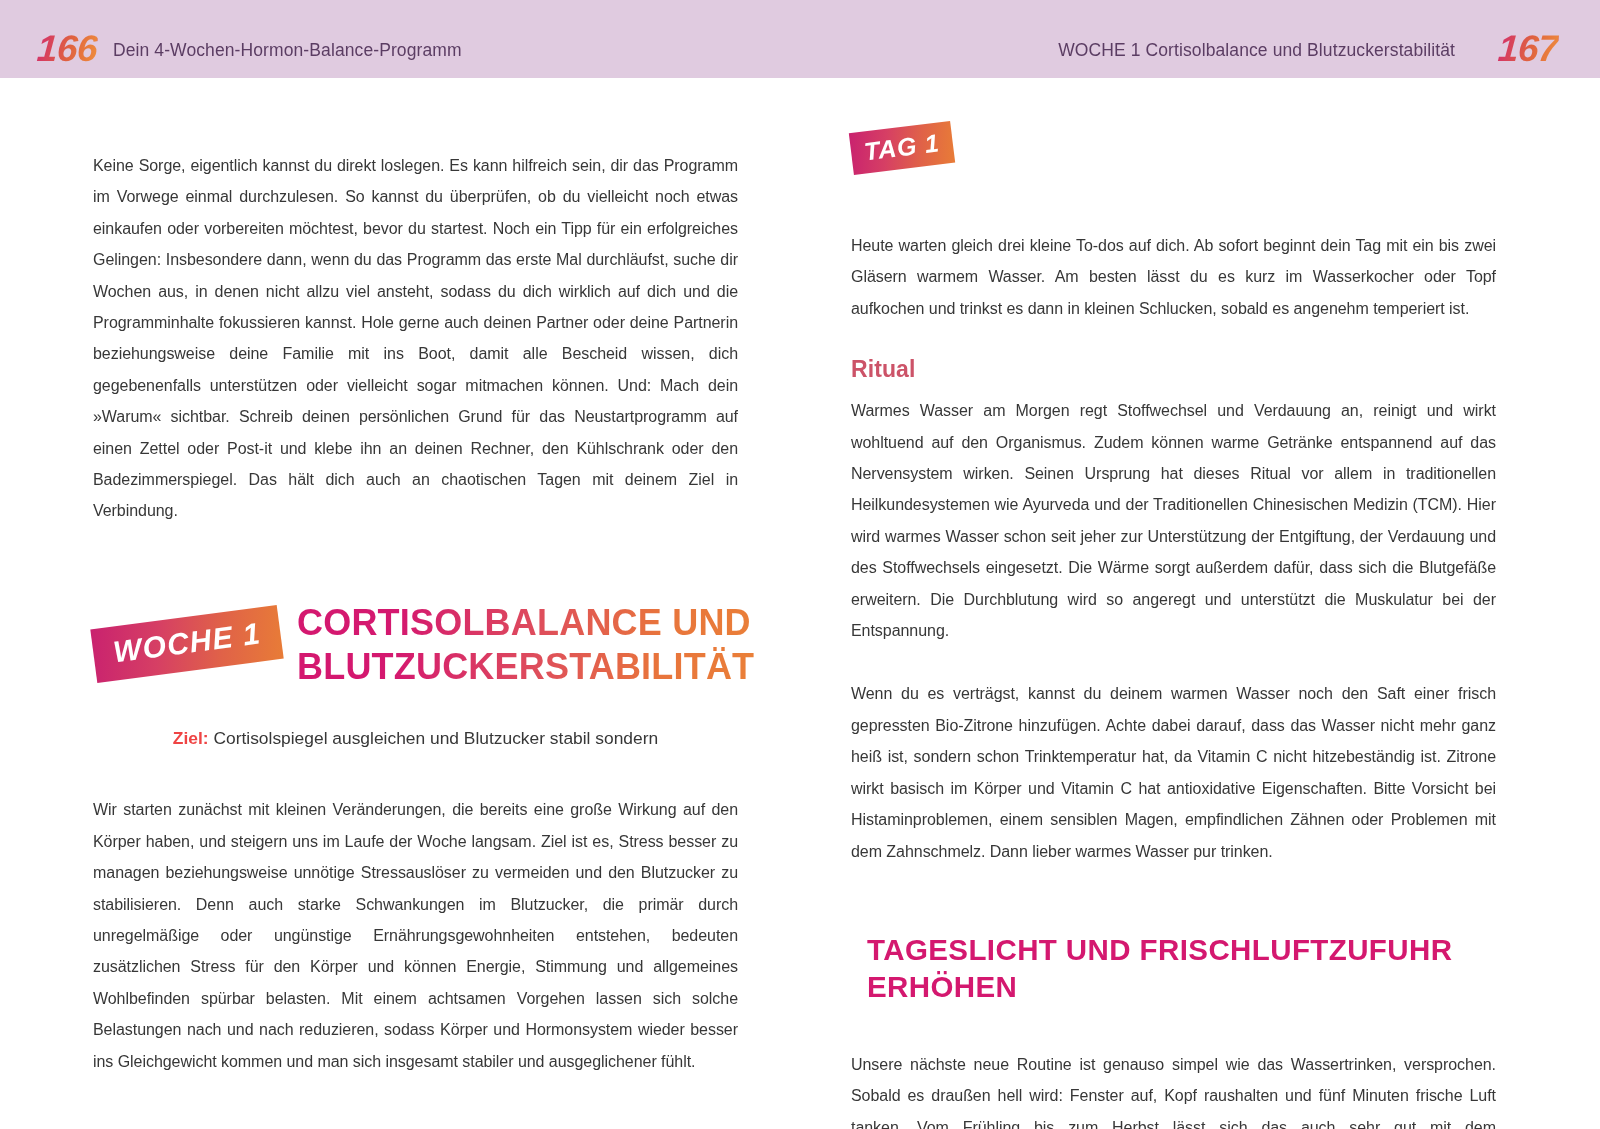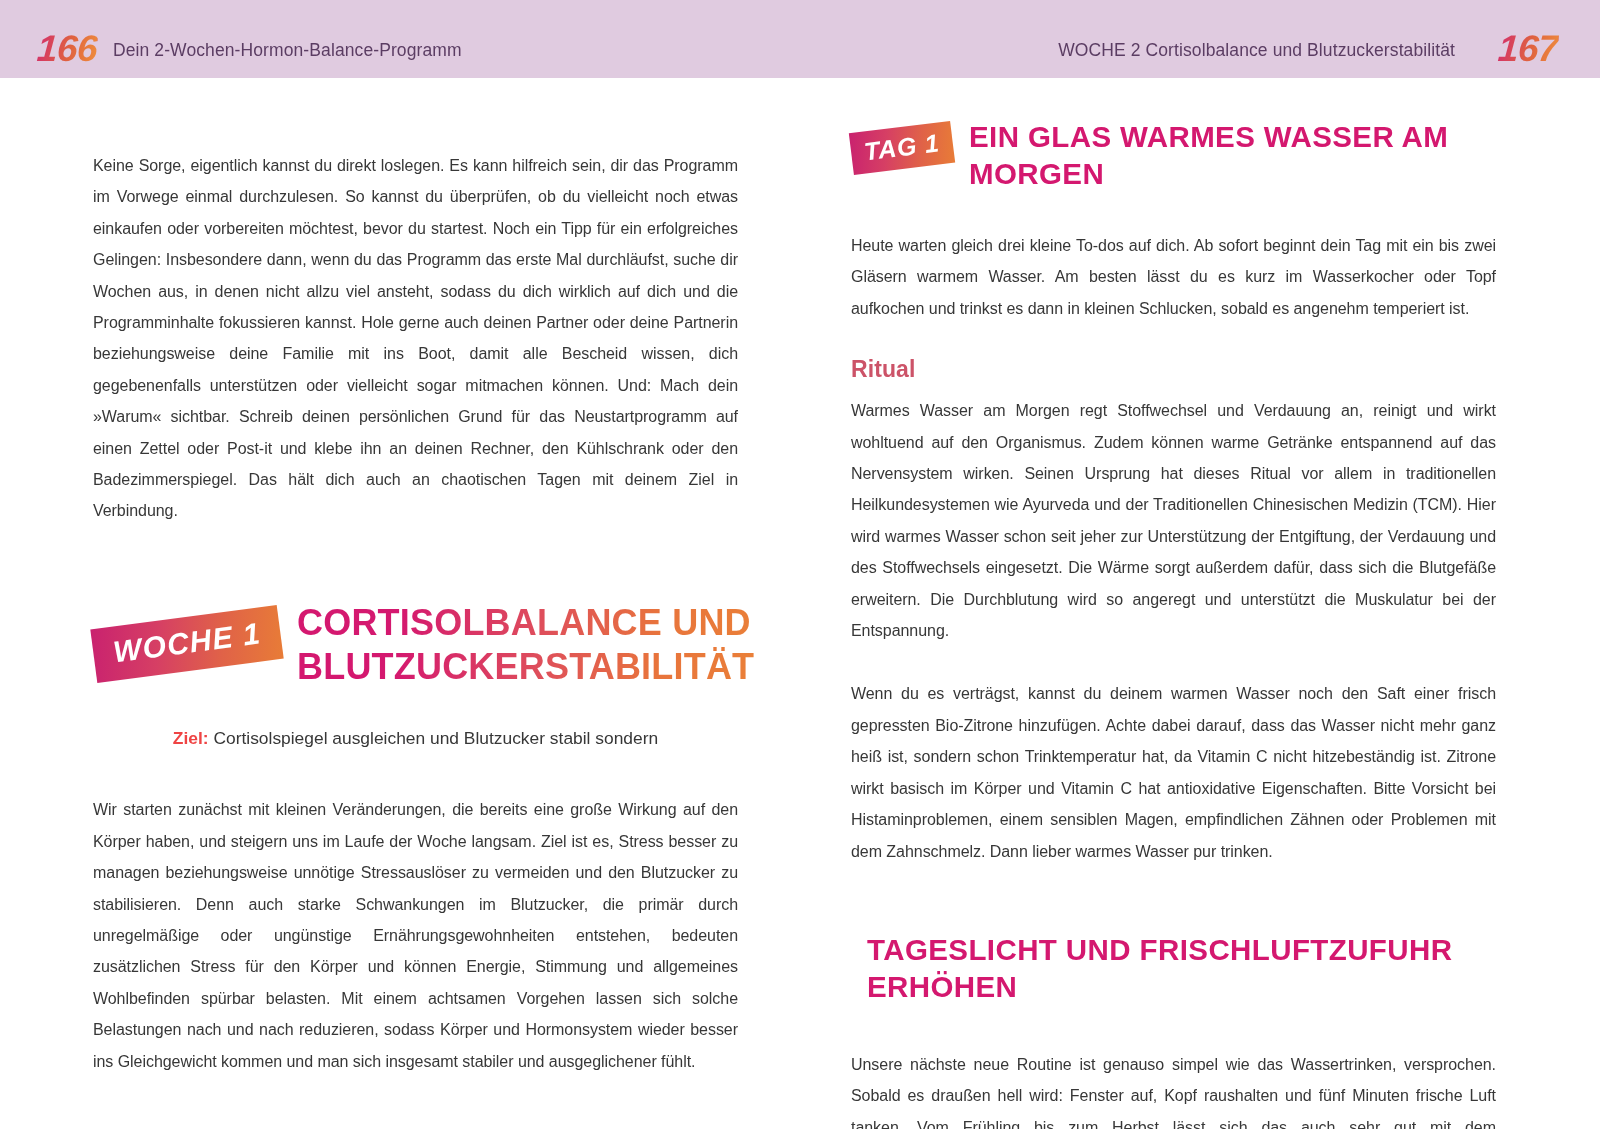--- a/index.html
+++ b/index.html
@@ -200,22 +200,22 @@
   .sp-40 { height: 40px; }
   .sp-48 { height: 48px; }
   .sp-56 { height: 56px; }
 </style>
 </head>
 <body>
 
 <div class="header-band">
   <div class="header-inner">
     <div class="folio folio-left">166</div>
-    <div class="running-head running-head-left">Dein 2-Wochen-Hormon-Balance-Programm</div>
-    <div class="running-head running-head-right">WOCHE 2 Cortisolbalance und Blutzuckerstabilität</div>
+    <div class="running-head running-head-left">Dein 4-Wochen-Hormon-Balance-Programm</div>
+    <div class="running-head running-head-right">WOCHE 1 Cortisolbalance und Blutzuckerstabilität</div>
     <div class="folio folio-right">167</div>
   </div>
 </div>
 
 <div class="page">
 
   <div class="col col-left">
     <div class="sp-48"></div>
 
 
@@ -239,21 +239,20 @@
     <div class="sp-40"></div>
 
     <p class="body-text">Wir starten zunächst mit kleinen Veränderungen, die bereits eine große Wirkung auf den Körper haben, und steigern uns im Laufe der Woche langsam. Ziel ist es, Stress besser zu managen beziehungsweise unnötige Stressauslöser zu vermeiden und den Blutzucker zu stabilisieren. Denn auch starke Schwankungen im Blutzucker, die primär durch unregelmäßige oder ungünstige Ernährungsgewohnheiten entstehen, bedeuten zusätzlichen Stress für den Körper und können Energie, Stimmung und allgemeines Wohlbefinden spürbar belasten. Mit einem achtsamen Vorgehen lassen sich solche Belastungen nach und nach reduzieren, sodass Körper und Hormonsystem wieder besser ins Gleichgewicht kommen und man sich insgesamt stabiler und ausgeglichener fühlt.</p>
   </div>
 
   <div class="col col-right">
     <div class="sp-40"></div>
 
     <div class="day-block">
       <span class="badge badge-day">TAG 1</span>
-      <h2 class="day-title">EIN GLAS WARMES WASSER AM MORGEN</h2>
     </div>
 
     <div class="sp-20"></div>
 
     <p class="body-text">Heute warten gleich drei kleine To-dos auf dich. Ab sofort beginnt dein Tag mit ein bis zwei Gläsern warmem Wasser. Am besten lässt du es kurz im Wasserkocher oder Topf aufkochen und trinkst es dann in kleinen Schlucken, sobald es angenehm temperiert ist.</p>
 
     <div class="sp-32"></div>
 
     <h2 class="sub-head">Ritual</h2>
 

